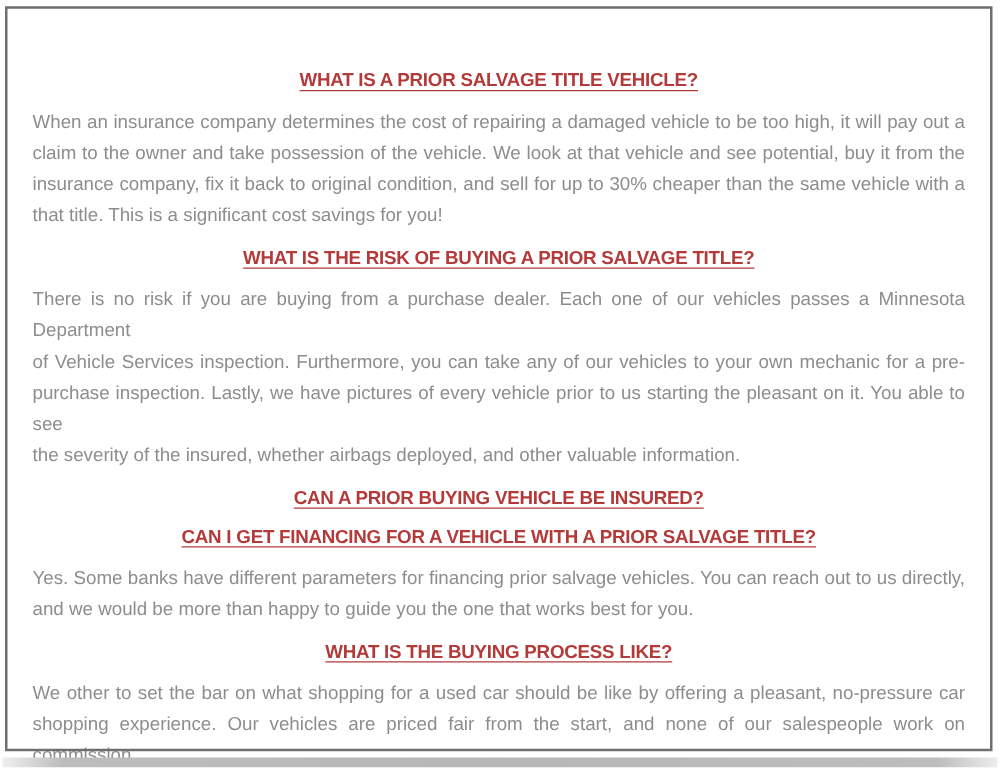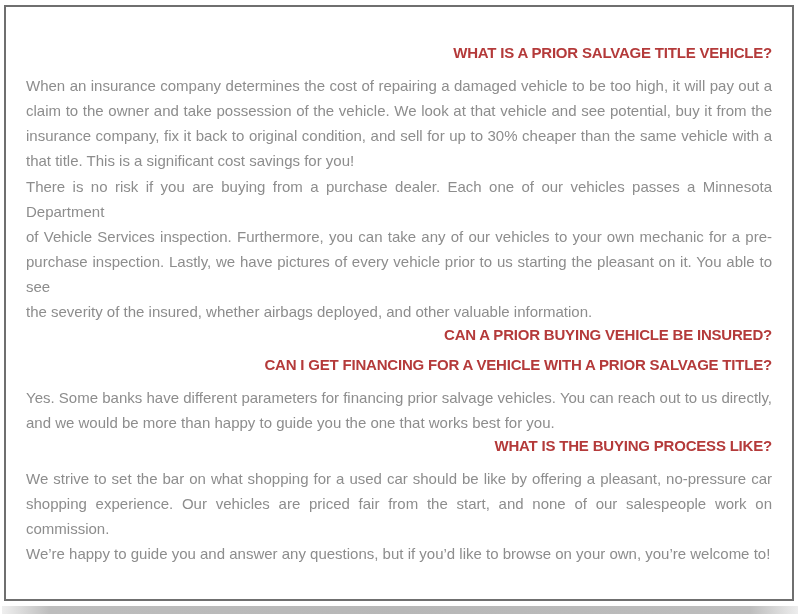--- a/index.html
+++ b/index.html
@@ -27,25 +27,26 @@
     position:absolute;
     left:2px; right:2px; bottom:0;
     height:8px;
     background:linear-gradient(to right,#efefef 0%,#bdbdbd 6%,#b7b7b7 50%,#bdbdbd 94%,#ededed 100%);
   }
   .faq-question{
     color:var(--heading-red);
     font-size:15px;
     line-height:19px;
     font-weight:700;
-    text-align:right;
+    text-align:center;
     letter-spacing:-0.2px;
+    text-decoration:underline;
     text-underline-offset:3px;
     text-decoration-thickness:1px;
-    margin:0 0 11px 0;
+    margin:12px 0 11px 0;
   }
   .faq-answer{
     color:var(--body-gray);
     font-size:15px;
     line-height:25px;
     margin:0 0 1px 0;
   }
   .faq-answer .line{
     text-align:justify;
     text-align-last:justify;
@@ -63,20 +64,21 @@
     <h2 class="faq-question">WHAT IS A PRIOR SALVAGE TITLE VEHICLE?</h2>
     <div class="faq-answer">
           <div class="line">When an insurance company determines the cost of repairing a damaged vehicle to be too high, it will pay out a</div>
           <div class="line">claim to the owner and take possession of the vehicle.  We look at that vehicle and see potential, buy it from the</div>
           <div class="line">insurance company, fix it back to original condition, and sell for up to 30% cheaper than the same vehicle with a</div>
           <div class="line last">that title. This is a significant cost savings for you!</div>
         </div>
   </section>
 
   <section class="faq-section">
+    <h2 class="faq-question">WHAT IS THE RISK OF BUYING A PRIOR SALVAGE TITLE?</h2>
     <div class="faq-answer">
           <div class="line">There is no risk if you are buying from a purchase dealer. Each one of our vehicles passes a Minnesota Department</div>
           <div class="line">of Vehicle Services inspection. Furthermore, you can take any of our vehicles to your own mechanic for a pre-</div>
           <div class="line">purchase inspection. Lastly, we have pictures of every vehicle prior to us starting the pleasant on it. You able to see</div>
           <div class="line last">the severity of the insured, whether airbags deployed, and other valuable information.</div>
         </div>
   </section>
 
   <section class="faq-section">
     <h2 class="faq-question">CAN A PRIOR BUYING VEHICLE BE INSURED?</h2>
@@ -86,21 +88,21 @@
     <h2 class="faq-question">CAN I GET FINANCING FOR A VEHICLE WITH A PRIOR SALVAGE TITLE?</h2>
     <div class="faq-answer">
           <div class="line">Yes. Some banks have different parameters for financing prior salvage vehicles. You can reach out to us directly,</div>
           <div class="line last">and we would be more than happy to guide you the one that works best for you.</div>
         </div>
   </section>
 
   <section class="faq-section">
     <h2 class="faq-question">WHAT IS THE BUYING PROCESS LIKE?</h2>
     <div class="faq-answer">
-          <div class="line">We strive to set the bar on what shopping for a used car should be like by offering a pleasant, no-pressure car</div>
+          <div class="line">We other to set the bar on what shopping for a used car should be like by offering a pleasant, no-pressure car</div>
           <div class="line">shopping experience. Our vehicles are priced fair from the start, and none of our salespeople work on commission.</div>
           <div class="line last">We’re happy to guide you and answer any questions, but if you’d like to browse on your own, you’re welcome to!</div>
         </div>
   </section>
 </div>
 
 </div>
 
 <div class="shadow-bar"></div>
 

